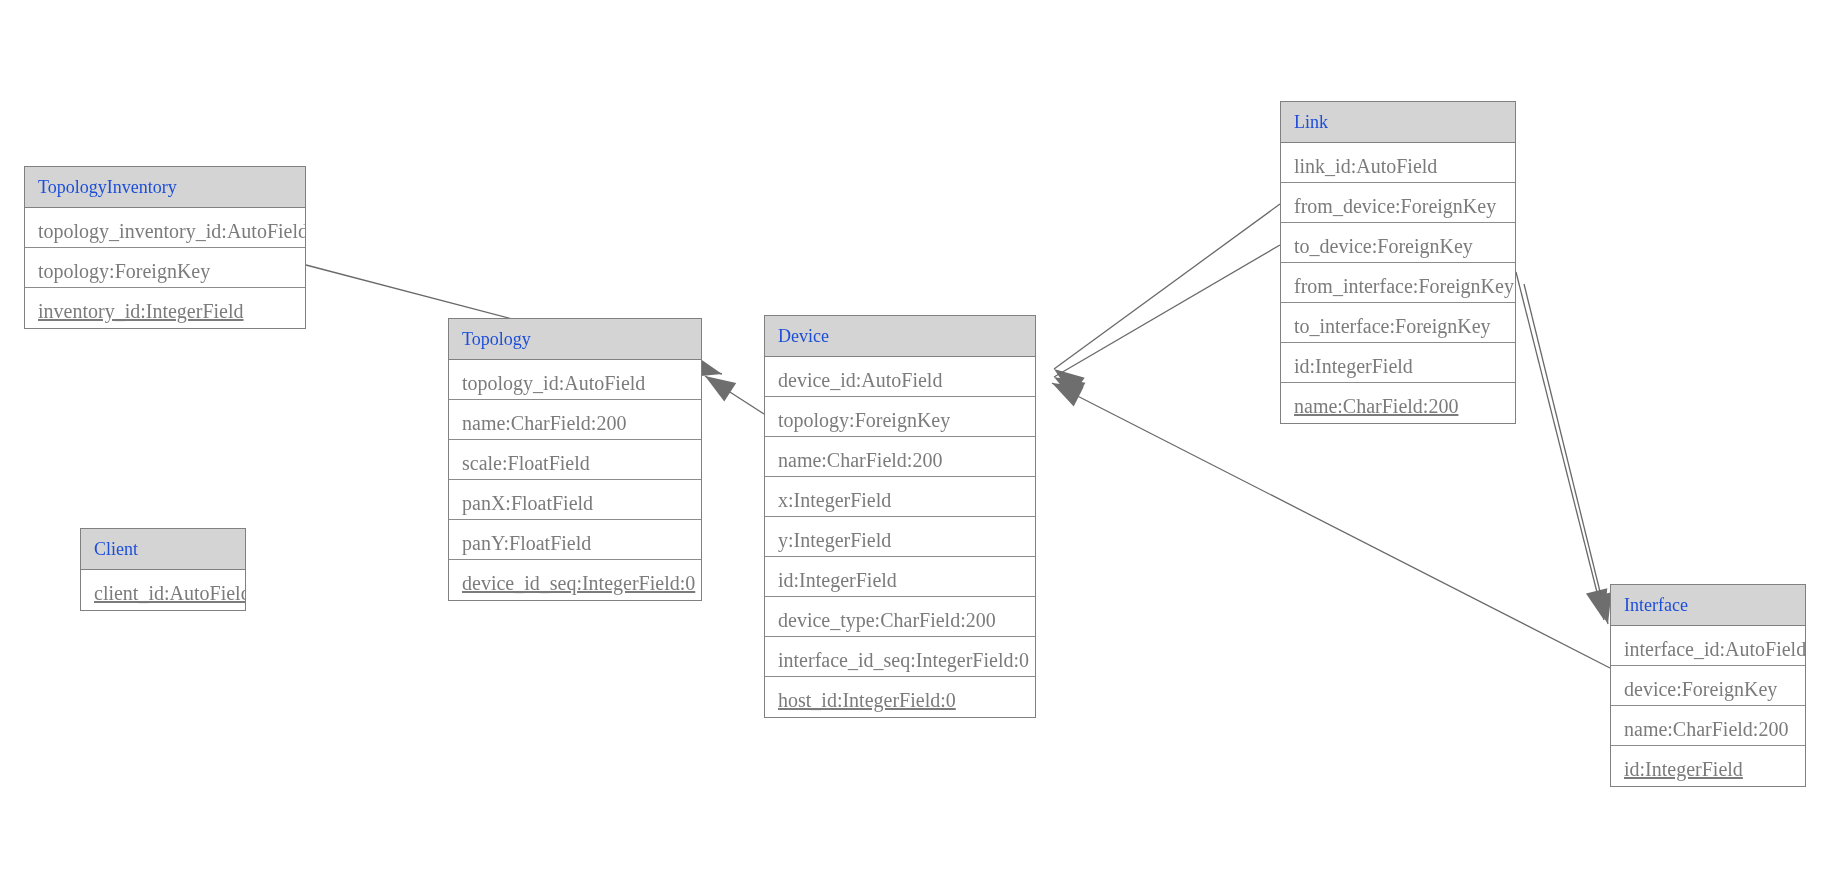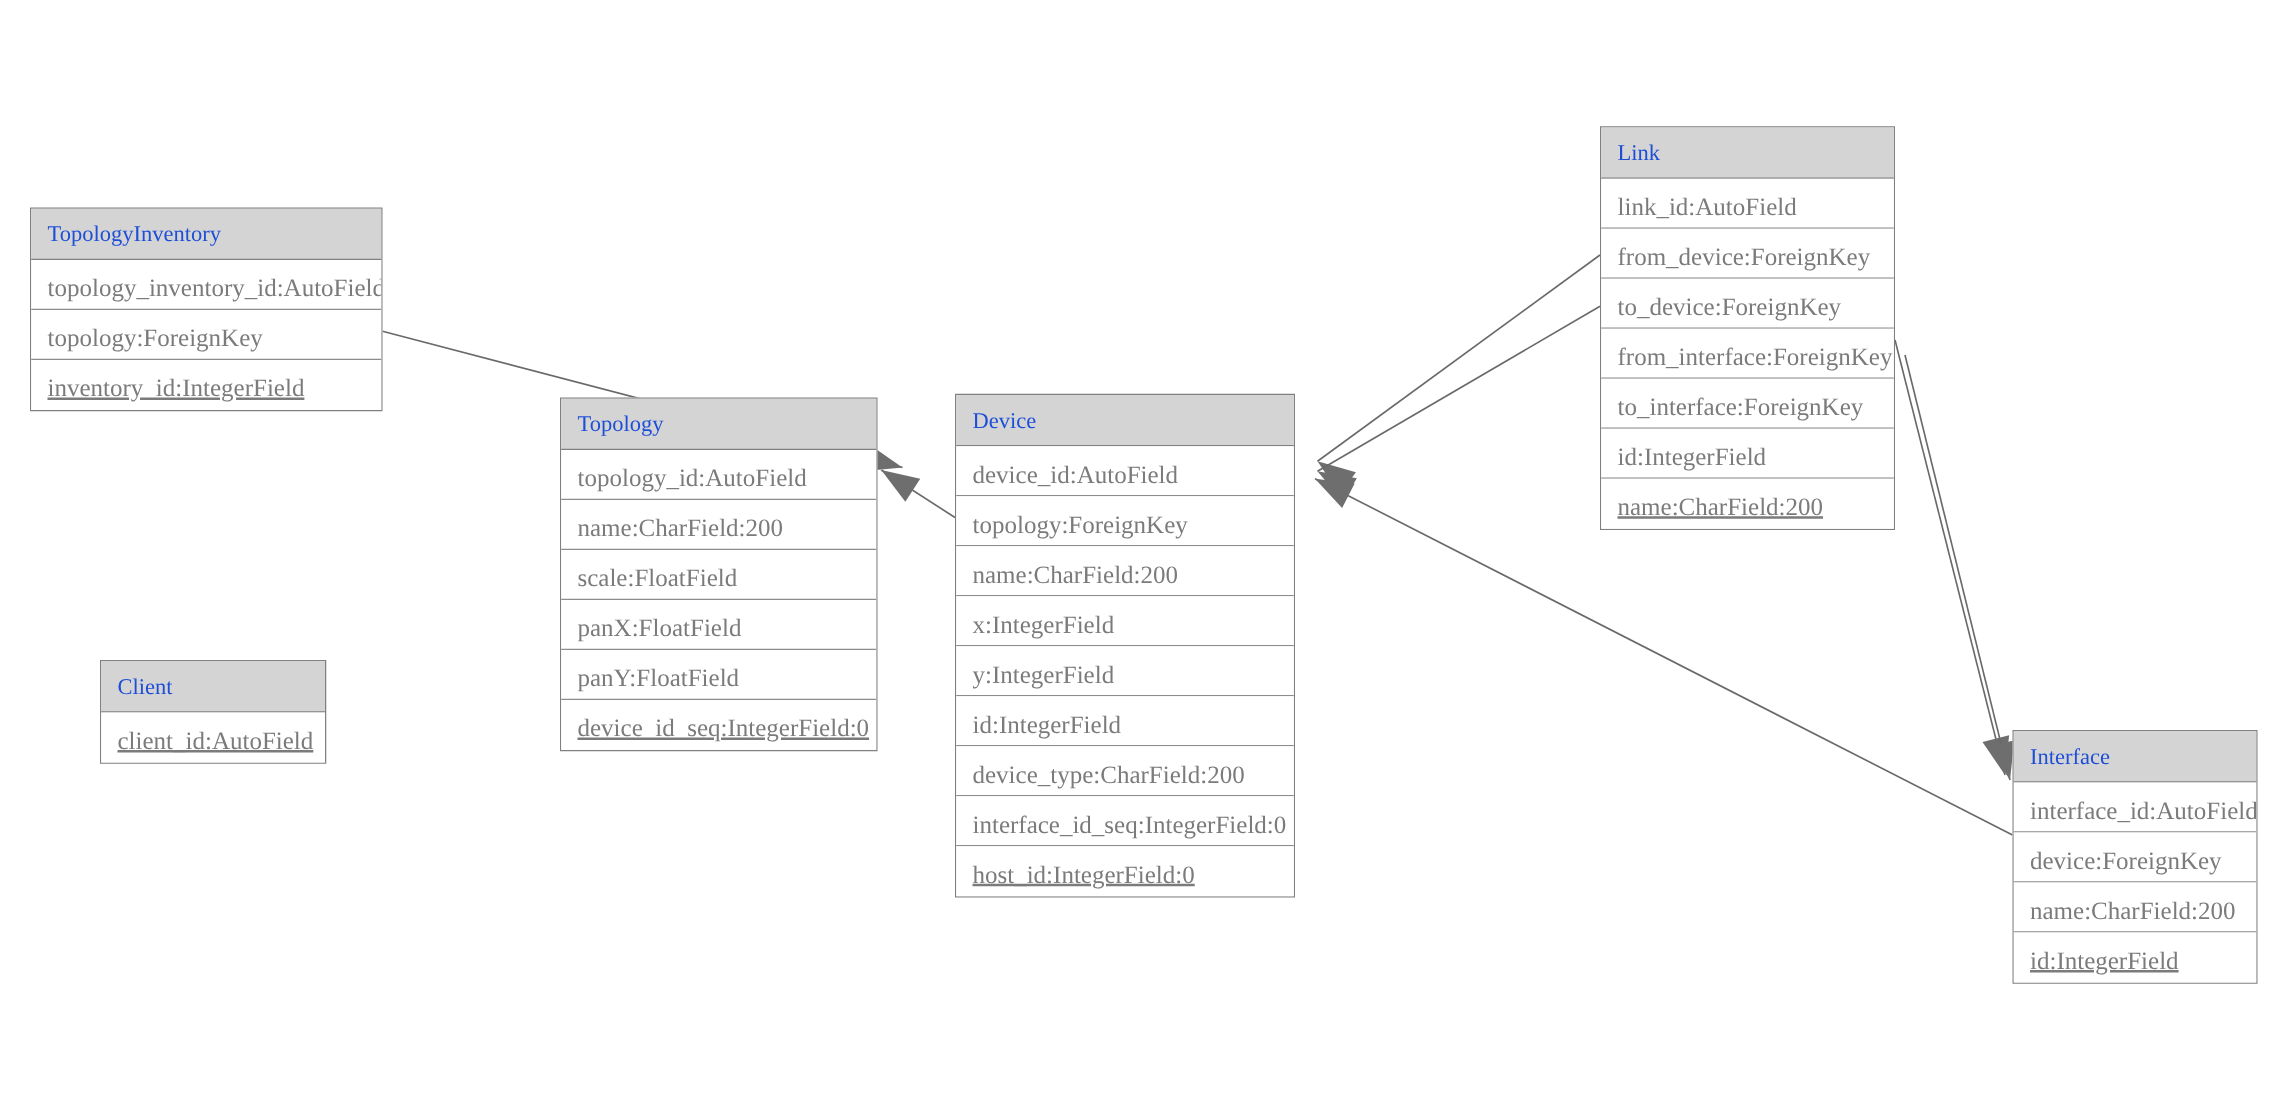--- a/index.html
+++ b/index.html
@@ -95,21 +95,21 @@
       </g>
     </svg>
 
   <div id="entities-layer">
       <div class="entity" style="left: 24px; top: 166px; width: 282px;">
         <div class="entity-header">TopologyInventory</div>
         <div class="entity-row">topology_inventory_id:AutoField</div>
         <div class="entity-row">topology:ForeignKey</div>
         <div class="entity-row">inventory_id:IntegerField</div>
       </div>
-      <div class="entity" style="left: 80px; top: 528px; width: 181px;">
+      <div class="entity" style="left: 80px; top: 528px; width: 166px;">
         <div class="entity-header">Client</div>
         <div class="entity-row">client_id:AutoField</div>
       </div>
       <div class="entity" style="left: 448px; top: 318px; width: 254px;">
         <div class="entity-header">Topology</div>
         <div class="entity-row">topology_id:AutoField</div>
         <div class="entity-row">name:CharField:200</div>
         <div class="entity-row">scale:FloatField</div>
         <div class="entity-row">panX:FloatField</div>
         <div class="entity-row">panY:FloatField</div>

